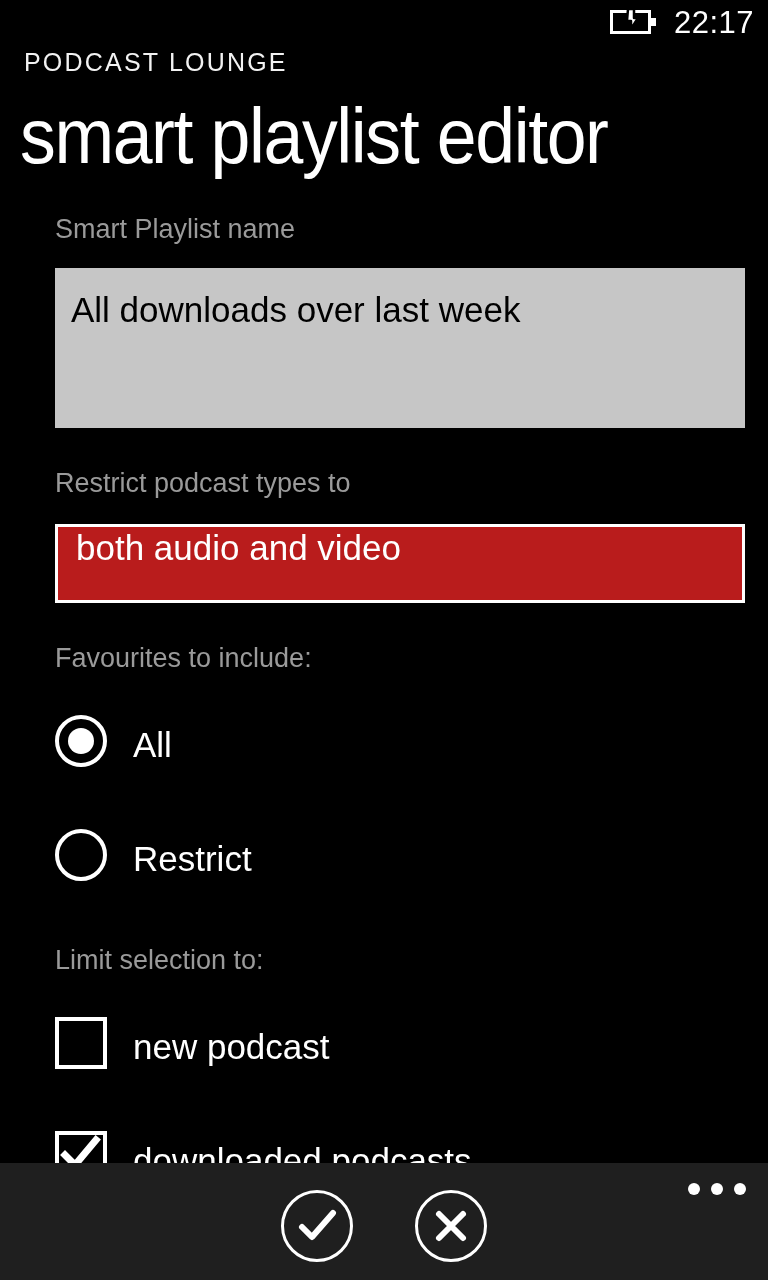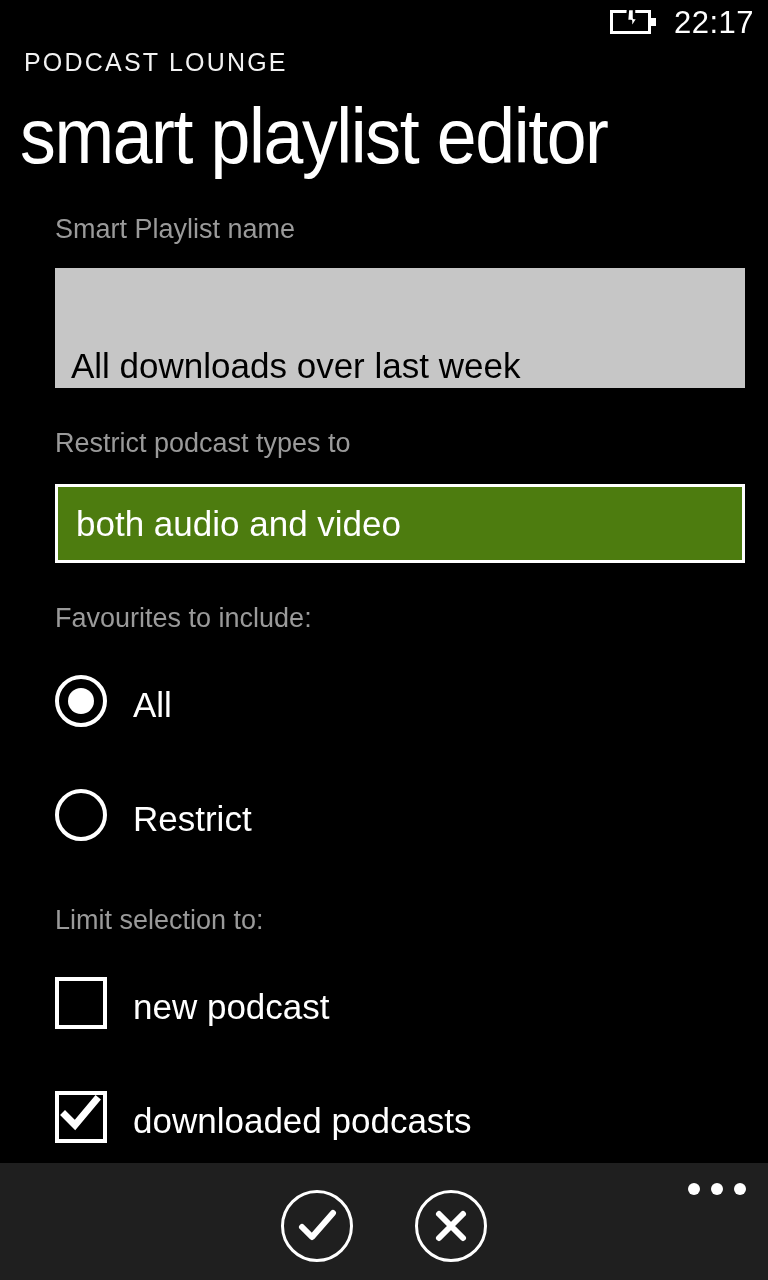--- a/index.html
+++ b/index.html
@@ -86,43 +86,42 @@
     font-size: 27px;
     color: #9a9a9a;
     line-height: 34px;
     padding-left: 39px;
   }
 
   
   .text-input-box {
     margin: 22px 39px 0 39px;
     width: 690px;
-    height: 120px;
+    height: 160px;
     background: #c6c6c6;
     border: none;
     display: flex;
-    align-items: flex-end;
+    align-items: flex-start;
     padding: 20px 16px 0 16px;
   }
   .text-input-value {
     font-size: 35px;
     color: #000000;
     line-height: 44px;
     white-space: nowrap;
   }
 
   
   .picker-box {
     margin: 24px 39px 0 39px;
     width: 690px;
     height: 79px;
-    background: #4d7c0f;
+    background: #b91c1c;
     border: 3px solid #ffffff;
     display: flex;
-    align-items: center;
     padding-left: 18px;
   }
   .picker-value {
     font-size: 35px;
     color: #ffffff;
     line-height: 42px;
     white-space: nowrap;
   }
 
   

